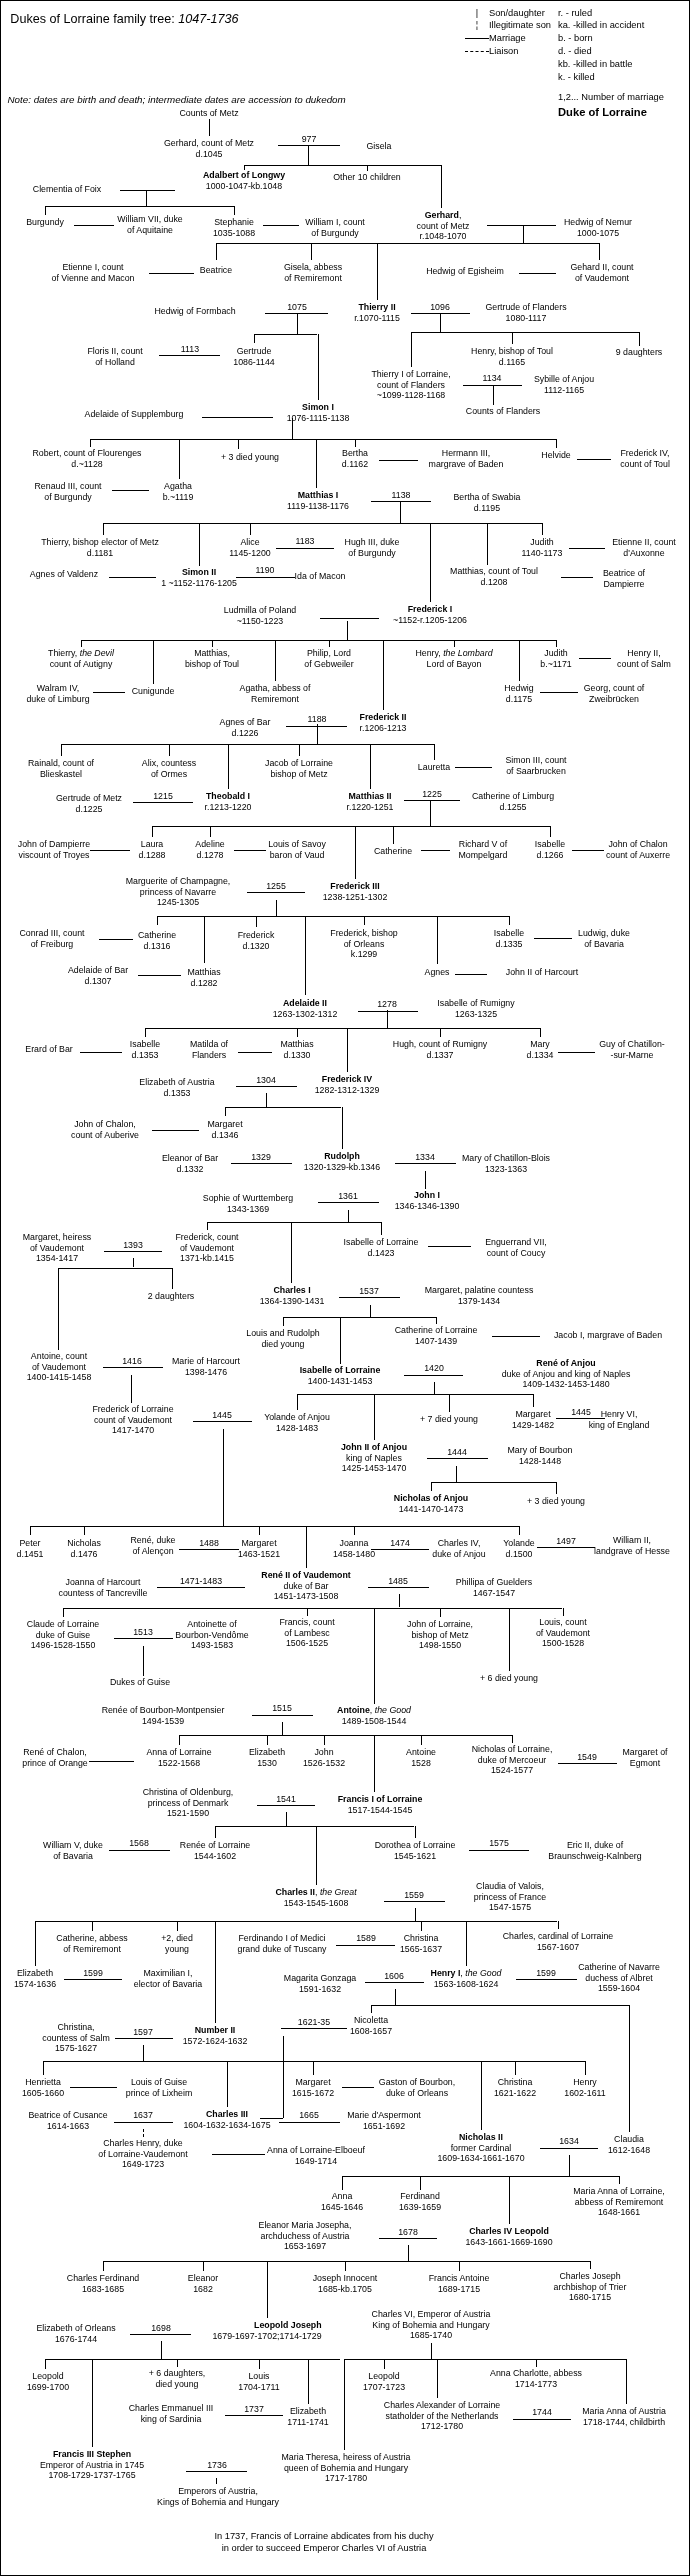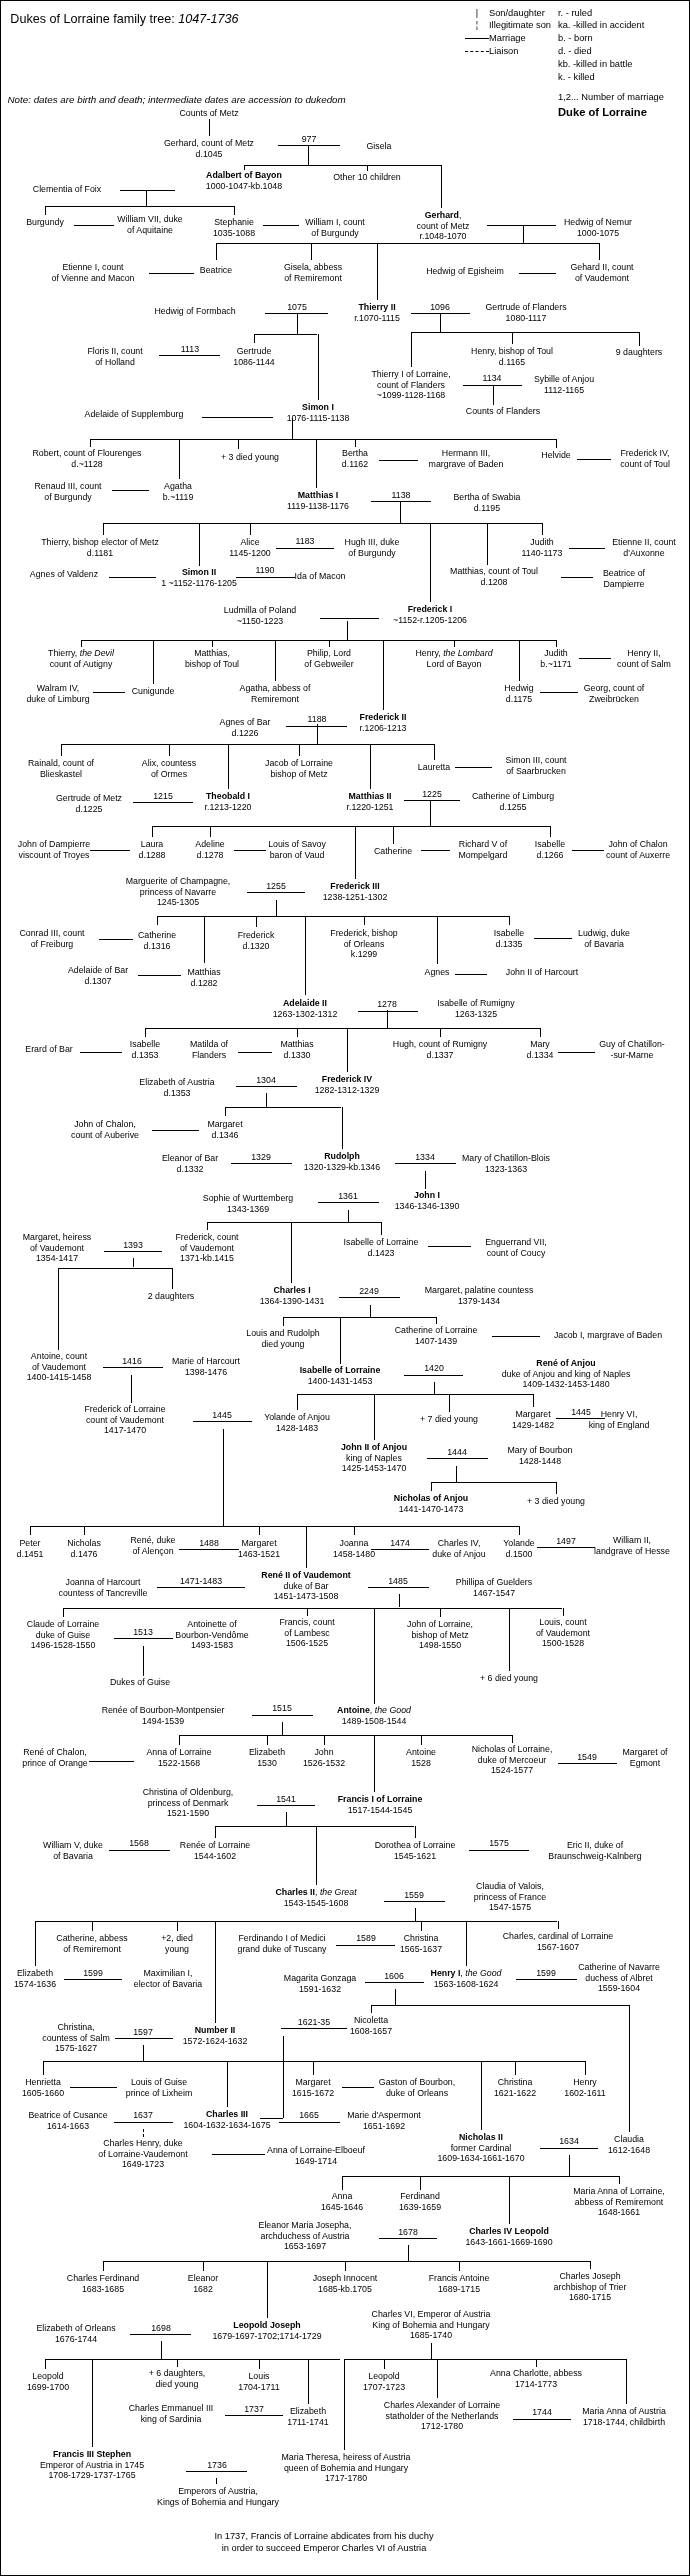--- a/index.html
+++ b/index.html
@@ -333,21 +333,21 @@
     <div class="hl" style="left: 230px; top: 1162px; width: 61px;"></div>
     <div class="mlabel" style="left: 260px; top: 1152px;">1329</div>
     <div class="hl" style="left: 394px; top: 1162px; width: 61px;"></div>
     <div class="mlabel" style="left: 424px; top: 1152px;">1334</div>
     <div class="hl" style="left: 317px; top: 1201px; width: 61px;"></div>
     <div class="mlabel" style="left: 347px; top: 1191px;">1361</div>
     <div class="hl" style="left: 103px; top: 1250px; width: 58px;"></div>
     <div class="mlabel" style="left: 132px; top: 1240px;">1393</div>
     <div class="hl" style="left: 427px; top: 1245px; width: 43px;"></div>
     <div class="hl" style="left: 338px; top: 1296px; width: 61px;"></div>
-    <div class="mlabel" style="left: 368px; top: 1286px;">2249</div>
+    <div class="mlabel" style="left: 368px; top: 1286px;">1537</div>
     <div class="hl" style="left: 491px; top: 1335px; width: 48px;"></div>
     <div class="hl" style="left: 102px; top: 1366px; width: 60px;"></div>
     <div class="mlabel" style="left: 131px; top: 1356px;">1416</div>
     <div class="hl" style="left: 403px; top: 1374px; width: 59px;"></div>
     <div class="mlabel" style="left: 433px; top: 1363px;">1420</div>
     <div class="hl" style="left: 192px; top: 1420px; width: 59px;"></div>
     <div class="mlabel" style="left: 221px; top: 1410px;">1445</div>
     <div class="hl" style="left: 555px; top: 1417px; width: 49px;"></div>
     <div class="mlabel" style="left: 580px; top: 1407px;">1445</div>
     <div class="hl" style="left: 426px; top: 1457px; width: 61px;"></div>
@@ -404,21 +404,21 @@
     <div class="mlabel" style="left: 160px; top: 2323px;">1698</div>
     <div class="hl" style="left: 224px; top: 2414px; width: 58px;"></div>
     <div class="mlabel" style="left: 253px; top: 2404px;">1737</div>
     <div class="hl" style="left: 512px; top: 2418px; width: 58px;"></div>
     <div class="mlabel" style="left: 541px; top: 2407px;">1744</div>
     <div class="hl" style="left: 185px; top: 2470px; width: 61px;"></div>
     <div class="mlabel" style="left: 216px; top: 2460px;">1736</div>
     <div class="node" style="left: 208px; top: 107px;">Counts of Metz</div>
     <div class="node" style="left: 208px; top: 137px;">Gerhard, count of Metz<br>d.1045</div>
     <div class="node" style="left: 378px; top: 140px;">Gisela</div>
-    <div class="node" style="left: 243px; top: 169px;"><b>Adalbert of Bayon</b><br>1000-1047-kb.1048</div>
+    <div class="node" style="left: 243px; top: 169px;"><b>Adalbert of Longwy</b><br>1000-1047-kb.1048</div>
     <div class="node" style="left: 366px; top: 171px;">Other 10 children</div>
     <div class="node" style="left: 66px; top: 183px;">Clementia of Foix</div>
     <div class="node" style="left: 44px; top: 216px;">Burgundy</div>
     <div class="node" style="left: 149px; top: 213px;">William VII, duke<br>of Aquitaine</div>
     <div class="node" style="left: 233px; top: 216px;">Stephanie<br>1035-1088</div>
     <div class="node" style="left: 334px; top: 216px;">William I, count<br>of Burgundy</div>
     <div class="node" style="left: 442px; top: 209px;"><b>Gerhard</b>,<br>count of Metz<br>r.1048-1070</div>
     <div class="node" style="left: 597px; top: 216px;">Hedwig of Nemur<br>1000-1075</div>
     <div class="node" style="left: 92px; top: 261px;">Etienne I, count<br>of Vienne and Macon</div>
     <div class="node" style="left: 215px; top: 264px;">Beatrice</div>
@@ -526,21 +526,21 @@
     <div class="node" style="left: 170px; top: 1290px;">2 daughters</div>
     <div class="node" style="left: 291px; top: 1284px;"><b>Charles I</b><br>1364-1390-1431</div>
     <div class="node" style="left: 478px; top: 1284px;">Margaret, palatine countess<br>1379-1434</div>
     <div class="node" style="left: 282px; top: 1327px;">Louis and Rudolph<br>died young</div>
     <div class="node" style="left: 435px; top: 1324px;">Catherine of Lorraine<br>1407-1439</div>
     <div class="node" style="left: 607px; top: 1329px;">Jacob I, margrave of Baden</div>
     <div class="node" style="left: 58px; top: 1350px;">Antoine, count<br>of Vaudemont<br>1400-1415-1458</div>
     <div class="node" style="left: 205px; top: 1355px;">Marie of Harcourt<br>1398-1476</div>
     <div class="node" style="left: 339px; top: 1364px;"><b>Isabelle of Lorraine</b><br>1400-1431-1453</div>
     <div class="node" style="left: 565px; top: 1357px;"><b>René of Anjou</b><br>duke of Anjou and king of Naples<br>1409-1432-1453-1480</div>
-    <div class="node" style="left: 124px; top: 1403px;">Frederick of Lorraine<br>count of Vaudemont<br>1417-1470</div>
+    <div class="node" style="left: 132px; top: 1403px;">Frederick of Lorraine<br>count of Vaudemont<br>1417-1470</div>
     <div class="node" style="left: 296px; top: 1411px;">Yolande of Anjou<br>1428-1483</div>
     <div class="node" style="left: 448px; top: 1413px;">+ 7 died young</div>
     <div class="node" style="left: 532px; top: 1408px;">Margaret<br>1429-1482</div>
     <div class="node" style="left: 618px; top: 1408px;">Henry VI,<br>king of England</div>
     <div class="node" style="left: 373px; top: 1441px;"><b>John II of Anjou</b><br>king of Naples<br>1425-1453-1470</div>
     <div class="node" style="left: 539px; top: 1444px;">Mary of Bourbon<br>1428-1448</div>
     <div class="node" style="left: 430px; top: 1492px;"><b>Nicholas of Anjou</b><br>1441-1470-1473</div>
     <div class="node" style="left: 555px; top: 1495px;">+ 3 died young</div>
     <div class="node" style="left: 29px; top: 1537px;">Peter<br>d.1451</div>
     <div class="node" style="left: 83px; top: 1537px;">Nicholas<br>d.1476</div>
@@ -607,21 +607,21 @@
     <div class="node" style="left: 419px; top: 2190px;">Ferdinand<br>1639-1659</div>
     <div class="node" style="left: 618px; top: 2185px;">Maria Anna of Lorraine,<br>abbess of Remiremont<br>1648-1661</div>
     <div class="node" style="left: 304px; top: 2219px;">Eleanor Maria Josepha,<br>archduchess of Austria<br>1653-1697</div>
     <div class="node" style="left: 508px; top: 2225px;"><b>Charles IV Leopold</b><br>1643-1661-1669-1690</div>
     <div class="node" style="left: 102px; top: 2272px;">Charles Ferdinand<br>1683-1685</div>
     <div class="node" style="left: 202px; top: 2272px;">Eleanor<br>1682</div>
     <div class="node" style="left: 344px; top: 2272px;">Joseph Innocent<br>1685-kb.1705</div>
     <div class="node" style="left: 458px; top: 2272px;">Francis Antoine<br>1689-1715</div>
     <div class="node" style="left: 589px; top: 2270px;">Charles Joseph<br>archbishop of Trier<br>1680-1715</div>
     <div class="node" style="left: 75px; top: 2322px;">Elizabeth of Orleans<br>1676-1744</div>
-    <div class="node" style="left: 266px; top: 2319px;"><b>Leopold Joseph</b><br>1679-1697-1702;1714-1729</div>
+    <div class="node" style="left: 266px; top: 2319px; text-align: right;"><b>Leopold Joseph</b><br>1679-1697-1702;1714-1729</div>
     <div class="node" style="left: 430px; top: 2308px;">Charles VI, Emperor of Austria<br>King of Bohemia and Hungary<br>1685-1740</div>
     <div class="node" style="left: 47px; top: 2370px;">Leopold<br>1699-1700</div>
     <div class="node" style="left: 176px; top: 2367px;">+ 6 daughters,<br>died young</div>
     <div class="node" style="left: 258px; top: 2370px;">Louis<br>1704-1711</div>
     <div class="node" style="left: 383px; top: 2370px;">Leopold<br>1707-1723</div>
     <div class="node" style="left: 535px; top: 2367px;">Anna Charlotte, abbess<br>1714-1773</div>
     <div class="node" style="left: 170px; top: 2402px;">Charles Emmanuel III<br>king of Sardinia</div>
     <div class="node" style="left: 307px; top: 2405px;">Elizabeth<br>1711-1741</div>
     <div class="node" style="left: 441px; top: 2399px;">Charles Alexander of Lorraine<br>statholder of the Netherlands<br>1712-1780</div>
     <div class="node" style="left: 623px; top: 2405px;">Maria Anna of Austria<br>1718-1744, childbirth</div>

